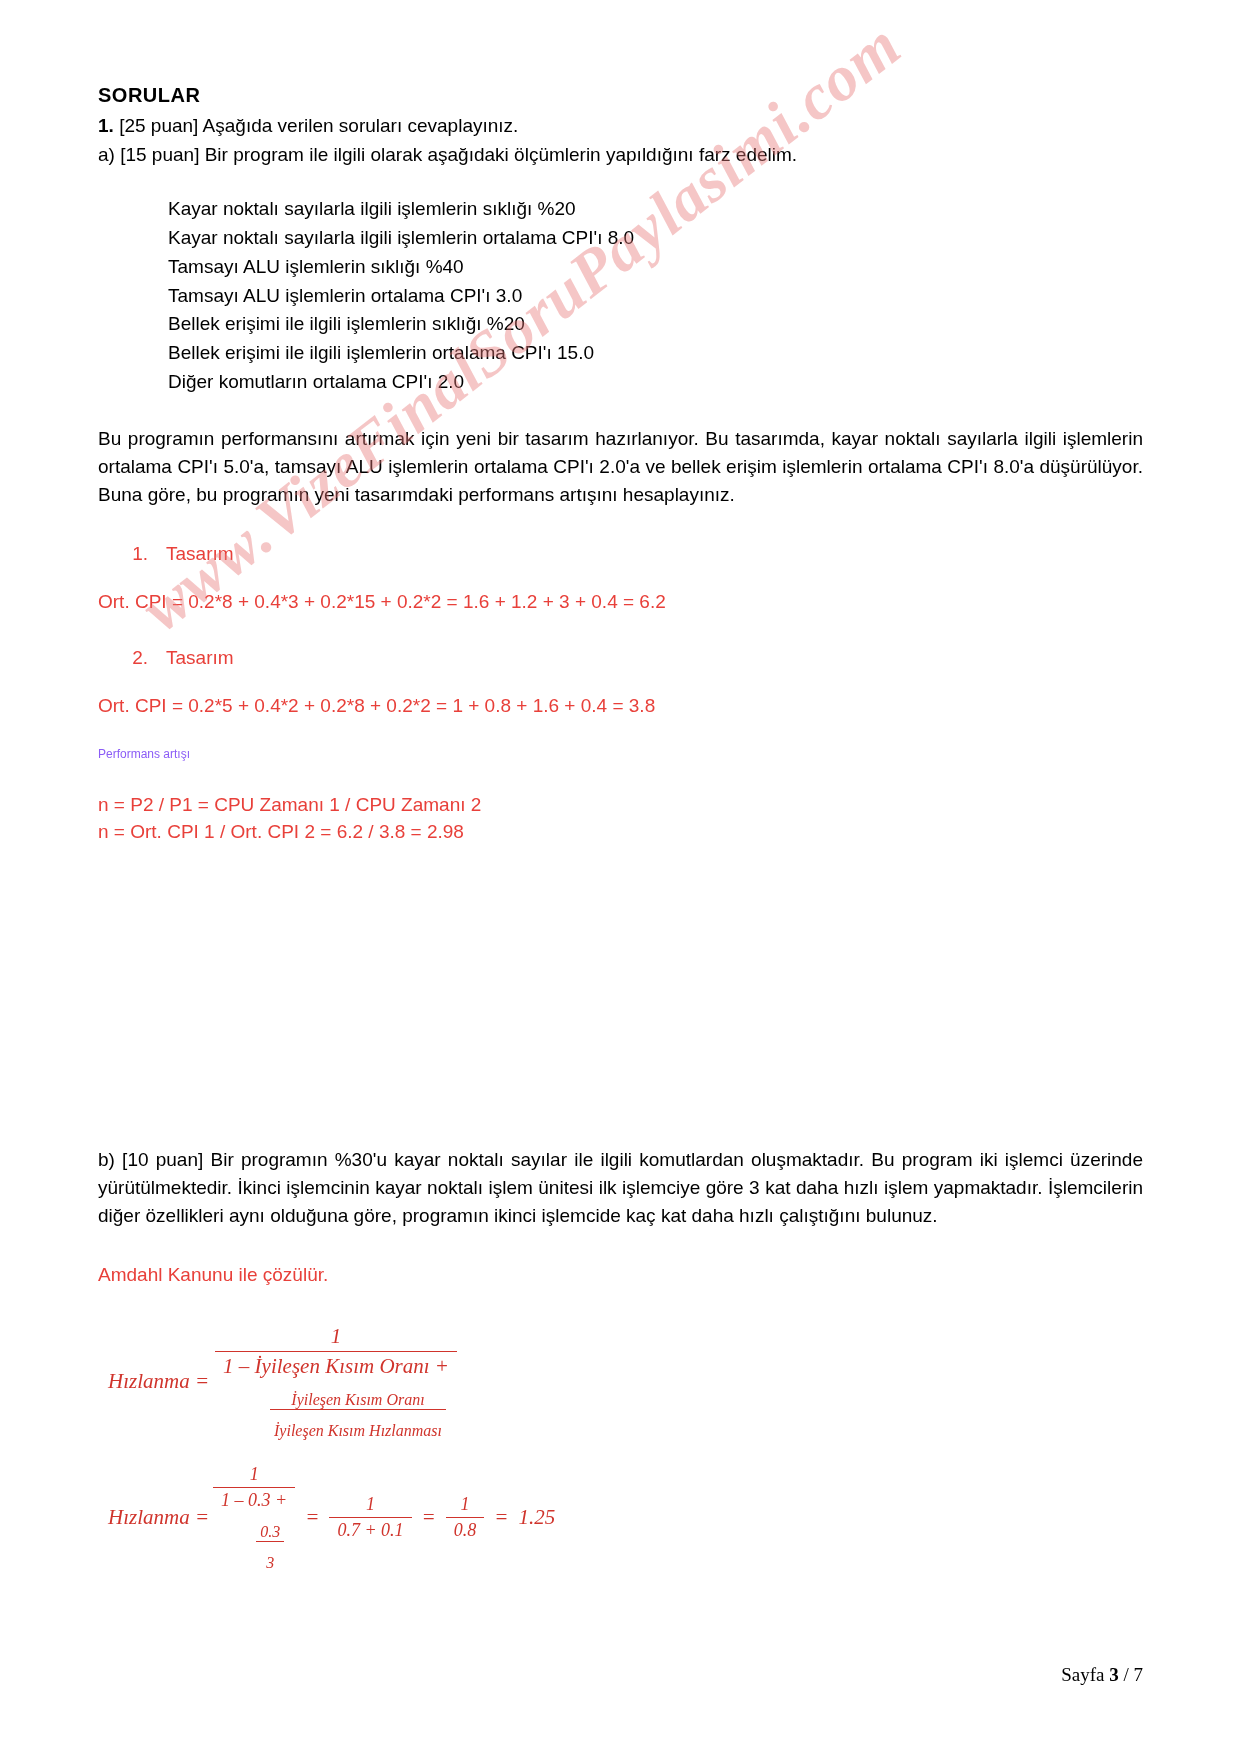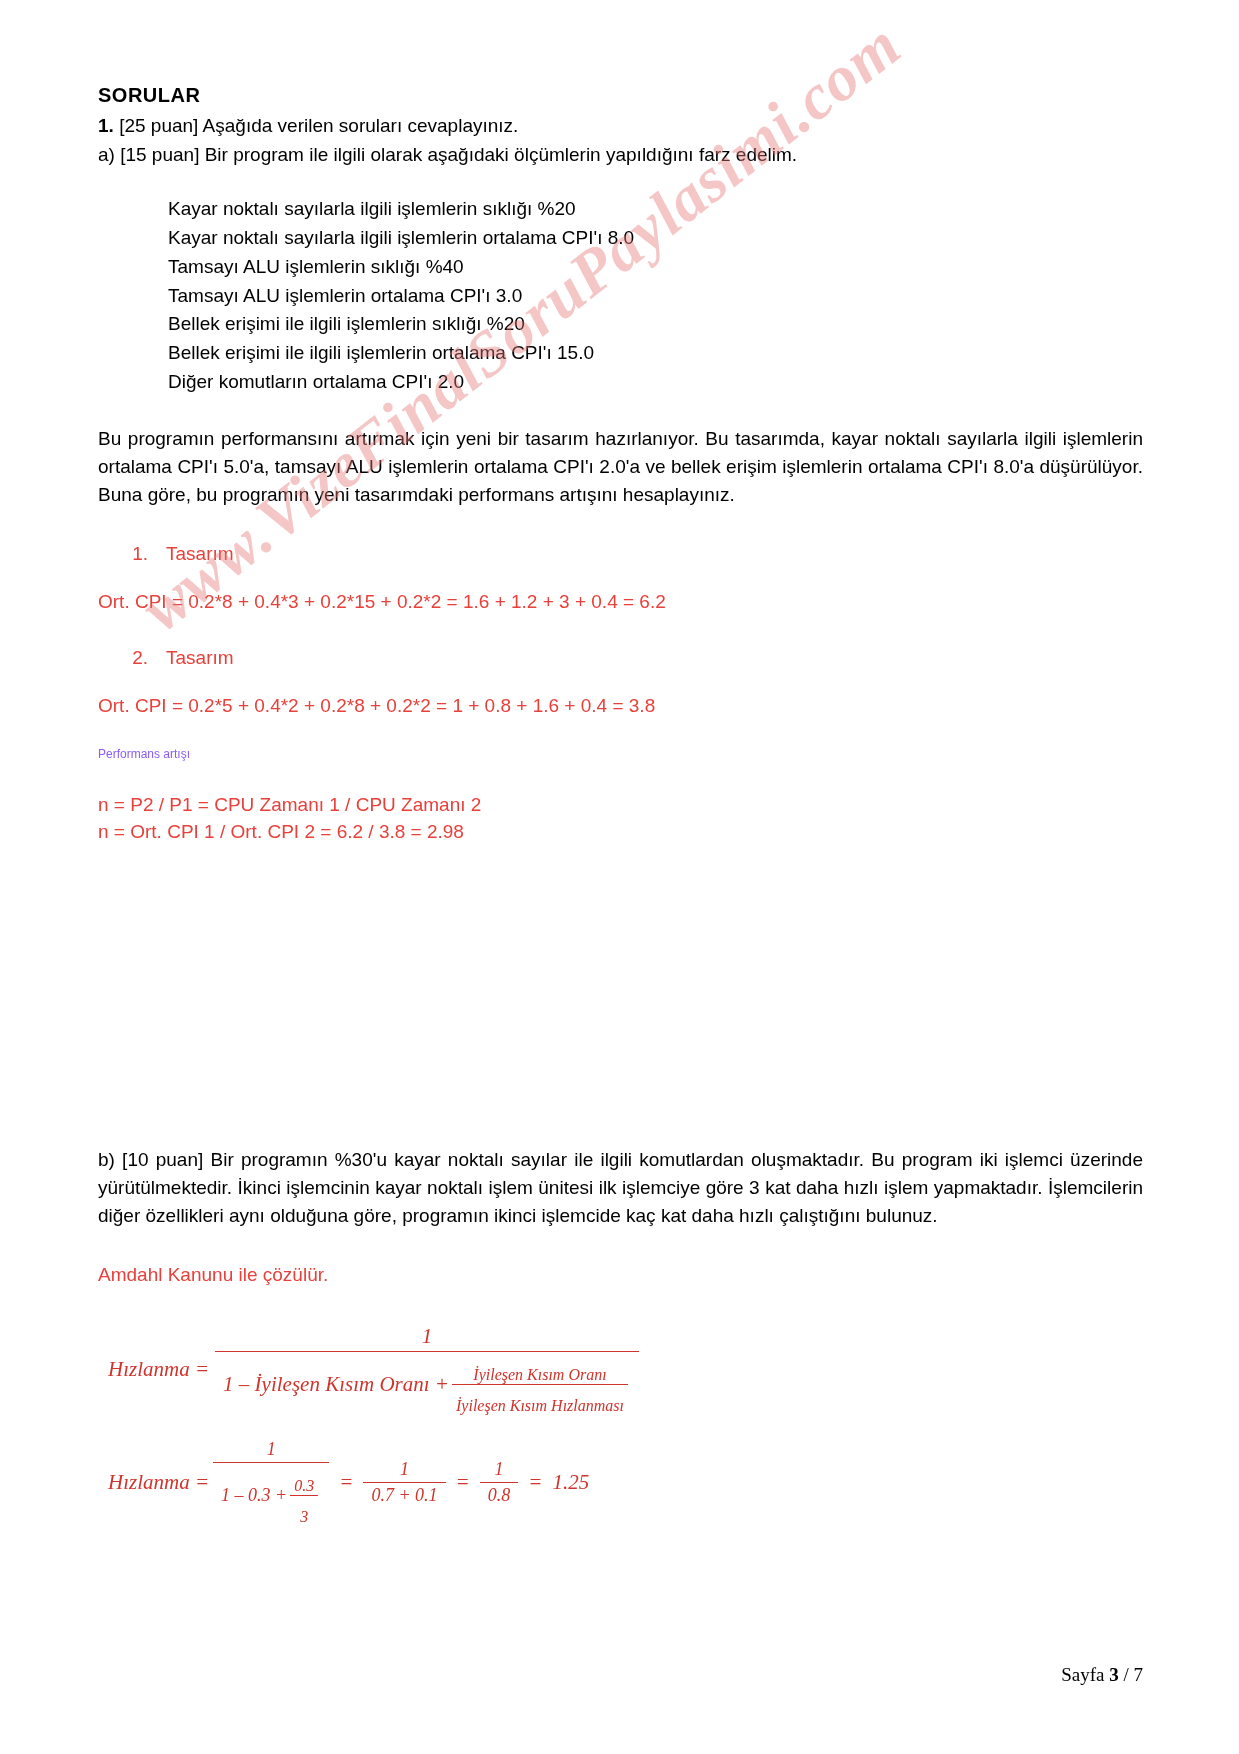--- a/index.html
+++ b/index.html
@@ -154,22 +154,23 @@
     font-size: 16px;
     padding: 0 4px;
     margin-top: 12px;
   }
   .inner-frac .bar {
     width: 100%;
     border-top: 1.3px solid #d0342c;
   }
   .denom-row {
     display: flex;
-    align-items: center;
-    white-space: nowrap;
+    align-items: flex-end;
+    white-space: nowrap;
+    flex-direction: column;
   }
   .footer {
     position: absolute;
     right: 96px;
     bottom: 68px;
     font-family: "Liberation Serif", serif;
     font-size: 19px;
   }
   .footer .pg {
     font-weight: bold;

